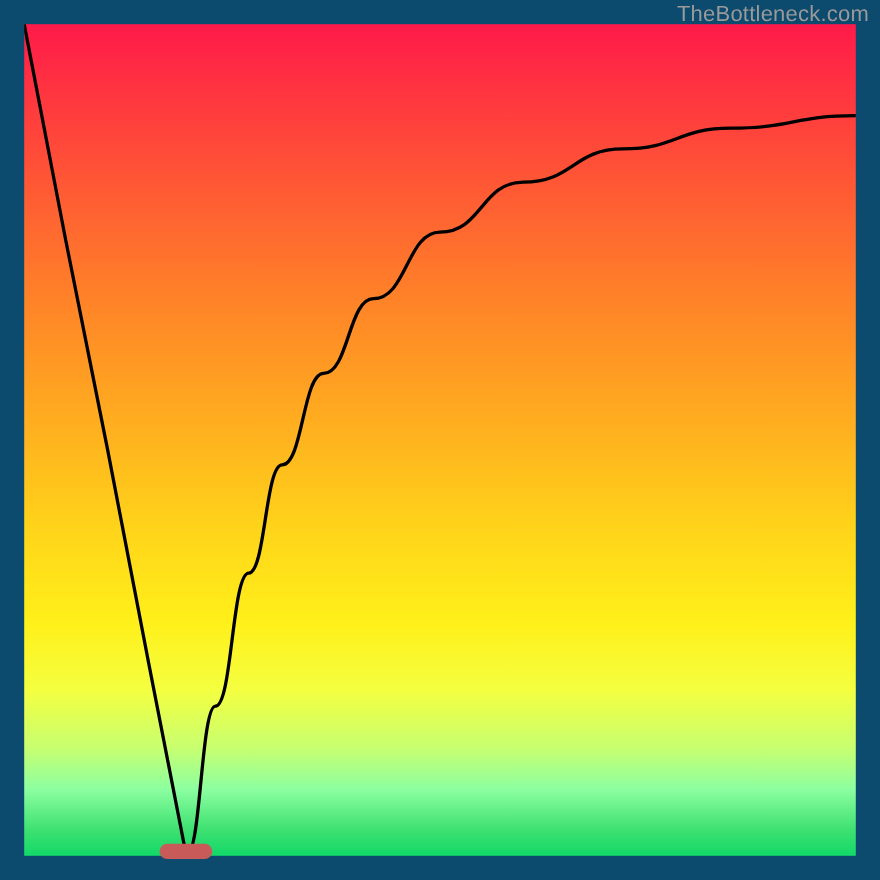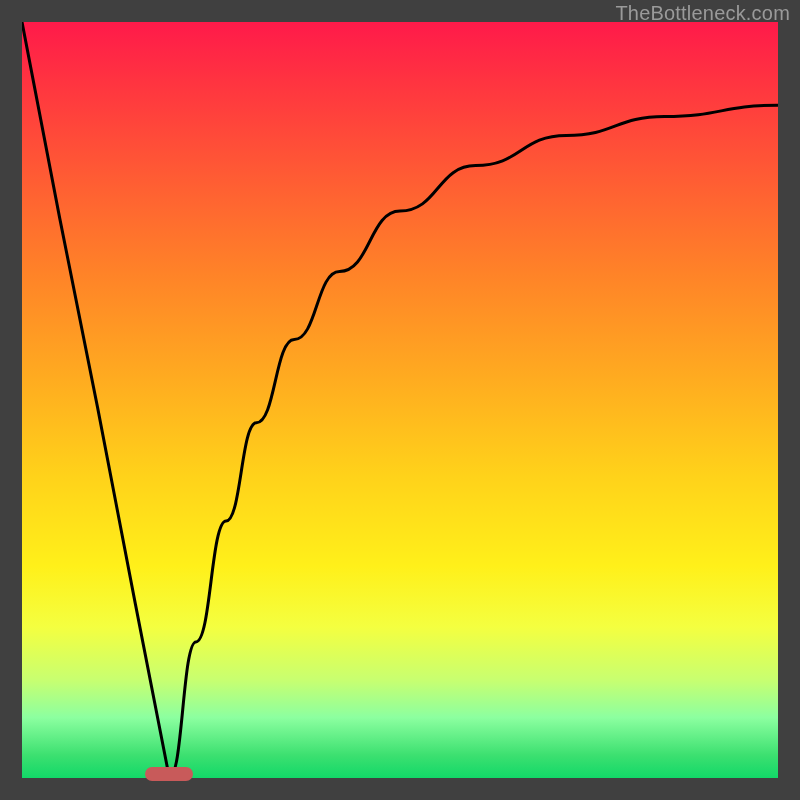--- a/index.html
+++ b/index.html
@@ -8,21 +8,21 @@
     width: 800px;
     height: 800px;
     overflow: hidden;
     background: #000;
     font-family: Arial, Helvetica, sans-serif;
   }
   .frame {
     position: absolute;
     left: 0; top: 0;
     width: 800px; height: 800px;
-    background: #404040;
+    background: #0c4a6e;
   }
   .plot {
     position: absolute;
     left: 22px;
     top: 22px;
     width: 756px;
     height: 756px;
     background: linear-gradient(to bottom,
       #ff1a4a 0%,
       #ff3b3e 10%,

